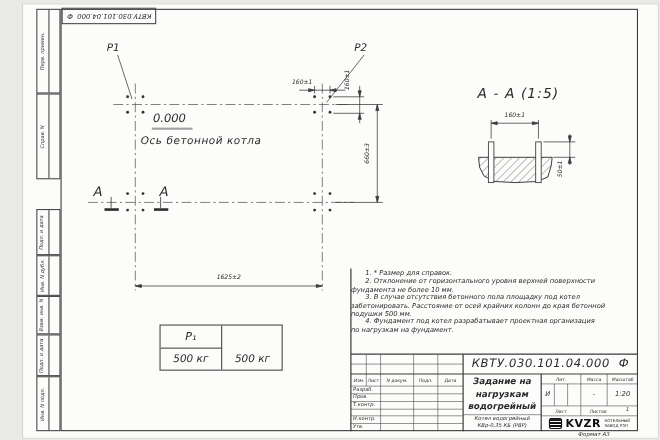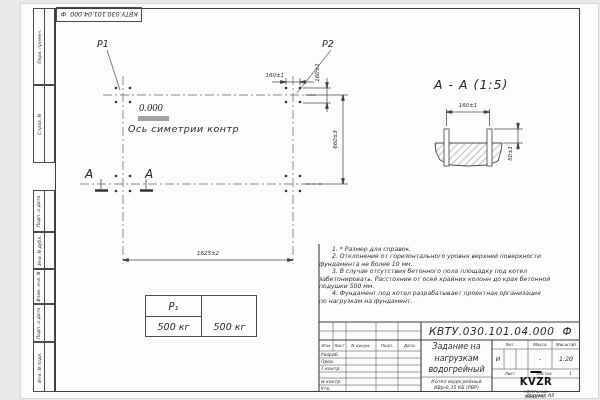--- a/index.html
+++ b/index.html
@@ -13,21 +13,21 @@
   .rot180{transform:rotate(180deg);}
   .box{position:absolute;border:1px solid #4a4a4a;box-sizing:border-box;background:transparent;z-index:2;}
   .mbox{left:33px;width:22px;}
   .mbox .half{position:absolute;left:0;top:0;width:11px;height:100%;border-right:1px solid #4a4a4a;
         display:flex;align-items:center;justify-content:center;box-sizing:border-box;}
   .mbox .lbl{transform:rotate(-90deg);white-space:pre;font-size:4.6px;font-style:italic;color:#333;}
   .sheet{left:20px;top:3px;width:577px;height:394px;background:#fcfcfb;border:1px solid #d8d8d5;z-index:1;}
   .frame{left:55px;top:8px;width:525px;height:384px;border:1.4px solid #3c3c3c;box-sizing:border-box;z-index:2;}
   svg{position:absolute;left:0;top:0;z-index:3;pointer-events:none;}
   .cell{position:absolute;z-index:4;color:#2a2a2a;}
-  .lt{border-bottom:5px solid #a3a3a3;font-family:Liberation Serif, serif;}
+  .lt{border-bottom:2px solid #a3a3a3;}
   .logo-mark{width:12px;height:10px;border-radius:2px;
      background:repeating-linear-gradient(180deg,#101010 0 1.6px,#fdfdfc 1.6px 2.6px);
      border:1px solid #101010;box-sizing:border-box;}
 </style>
 </head>
 <body>
 
 <div class="abs sheet"></div>
 
 <div class="abs frame"></div>
@@ -174,21 +174,21 @@
       <path d="M421 377 H492"></path>
       <path d="M492 349 H580 M492 369 H580 M492 378 H580"></path>
       <path d="M528 340 V369 M552 340 V369 M504 349 V369 M516 349 V369 M528 369 V378"></path>
     </g>
   </g>
 </svg>
 
 <div class="t" style="left:97px;top:39px;font-size:9.5px;">P1</div>
 <div class="t" style="left:322px;top:39px;font-size:9.5px;">P2</div>
 <div class="t lt" style="left:138px;top:103px;font-size:10.5px;padding:0 6px 2px 1px;">0.000</div>
-<div class="t" style="left:128px;top:124px;font-size:9.5px;letter-spacing:0.5px;">Ось симетрии контр</div>
+<div class="t" style="left:128px;top:124px;font-size:9.5px;letter-spacing:0.5px;">Ось бетонной котла</div>
 <div class="t r" style="left:252px;top:73px;width:32px;font-size:5.5px;">160±1</div>
 <div class="t c rot" style="left:306px;top:67.5px;width:26px;height:9px;font-size:5.5px;">160±1</div>
 <div class="t c rot" style="left:321.5px;top:135px;width:30px;height:9px;font-size:5.5px;">660±3</div>
 <div class="t c" style="left:183px;top:251px;width:50px;font-size:5.5px;">1625±2</div>
 <div class="t" style="left:85px;top:168px;font-size:12px;">А</div>
 <div class="t" style="left:145px;top:168px;font-size:12px;">А</div>
 
 <div class="t" style="left:434px;top:79px;font-size:12.5px;letter-spacing:1px;">А - А (1:5)</div>
 <div class="t c" style="left:448px;top:103px;width:40px;font-size:5.5px;">160±1</div>
 <div class="t c rot" style="left:499px;top:148.5px;width:26px;height:9px;font-size:5.5px;">50±1</div>
@@ -226,21 +226,21 @@
 <div class="t c" style="left:376px;top:340px;width:22px;line-height:11px;font-size:4.2px;">Подп.</div>
 <div class="t c" style="left:398px;top:340px;width:23px;line-height:11px;font-size:4.2px;">Дата</div>
 
 <div class="t" style="left:321px;top:352.5px;font-size:4.6px;">Разраб.</div>
 <div class="t" style="left:321px;top:359.5px;font-size:4.6px;">Пров.</div>
 <div class="t" style="left:321px;top:366.5px;font-size:4.6px;">Т.контр.</div>
 <div class="t" style="left:321px;top:379.5px;font-size:4.6px;">Н.контр.</div>
 <div class="t" style="left:321px;top:386.5px;font-size:4.6px;">Утв.</div>
 
 <div class="abs" style="left:421px;top:341px;width:71px;z-index:4;">
-  <div class="c" style="font-size:8px;font-style:italic;line-height:11.5px;color:#2a2a2a;">
+  <div class="c" style="font-size:8px;font-style:italic;line-height:11.5px;color:#2a2a2a;font-weight:bold;">
     <div>Задание на</div>
     <div>нагрузкам</div>
     <div>водогрейный</div>
   </div>
 </div>
 <div class="abs" style="left:421px;top:379px;width:71px;z-index:4;">
   <div class="c" style="font-size:4.8px;font-style:italic;line-height:6px;color:#2a2a2a;">
     <div>Котел водогрейный</div>
     <div>КВр-0,35 КБ (РВР)</div>
   </div>
@@ -252,21 +252,21 @@
 <div class="t c" style="left:492px;top:349px;width:12px;height:20px;line-height:20px;font-size:6px;">И</div>
 <div class="t c" style="left:528px;top:349px;width:24px;height:20px;line-height:20px;font-size:6px;">-</div>
 <div class="t c" style="left:552px;top:349px;width:28px;height:20px;line-height:20px;font-size:6.2px;">1:20</div>
 
 <div class="t c" style="left:492px;top:369px;width:36px;line-height:9px;font-size:4.2px;">Лист</div>
 <div class="abs" style="left:528px;top:369px;width:52px;height:9px;display:flex;align-items:center;justify-content:space-between;padding:0 8px;box-sizing:border-box;z-index:4;">
   <span style="font-size:4.2px;font-style:italic;color:#2a2a2a;">Листов</span>
   <span style="font-size:4.6px;font-style:italic;color:#2a2a2a;">1</span>
 </div>
 
-<div class="abs" style="left:492px;top:378px;width:88px;height:14px;display:flex;align-items:center;justify-content:center;gap:3px;z-index:4;flex-direction:column;">
+<div class="abs" style="left:492px;top:378px;width:88px;height:14px;display:flex;align-items:center;justify-content:center;gap:3px;z-index:4;">
   <span class="logo-mark"></span>
   <span style="font-size:10px;font-weight:bold;color:#101010;letter-spacing:0.5px;">KVZR</span>
   <span style="font-size:3.6px;line-height:4.2px;color:#2a2a2a;">
     <span style="display:block;">КОТЕЛЬНЫЙ</span>
     <span style="display:block;">ЗАВОД РЭП</span>
   </span>
 </div>
 
 <div class="t c" style="left:500px;top:393px;width:80px;font-size:5px;">Формат А3</div>
 

